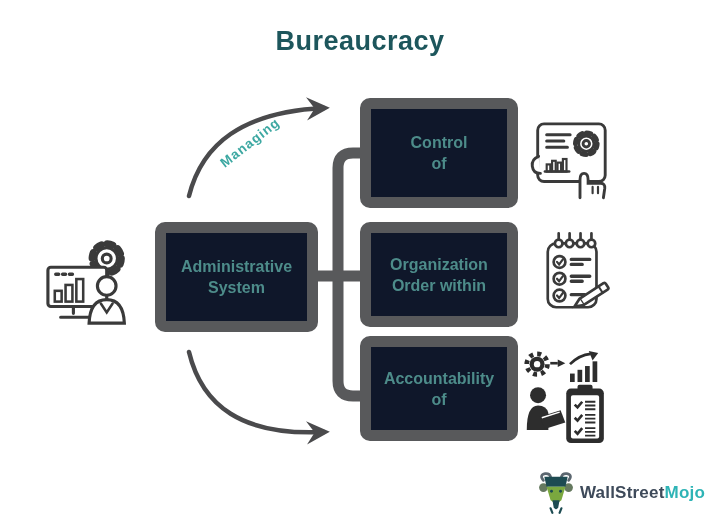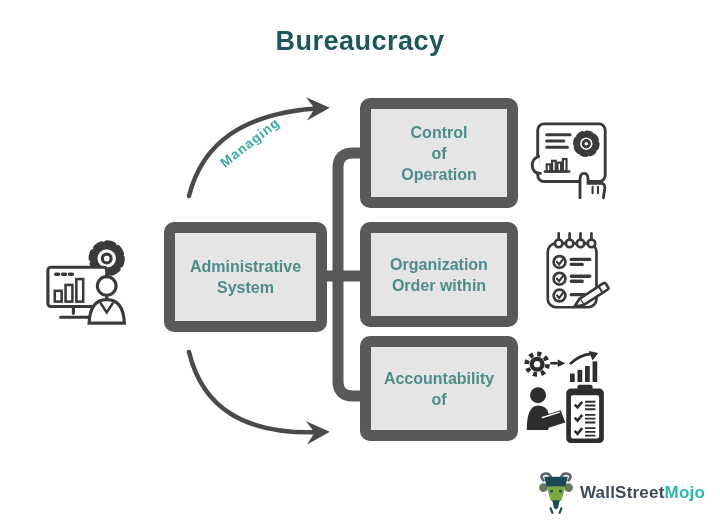--- a/index.html
+++ b/index.html
@@ -10,26 +10,26 @@
   .abs{position:absolute;}
   
   .title{
     left:0;right:0;top:26px;text-align:center;
     font-size:27px;font-weight:bold;color:#1d565c;letter-spacing:.5px;
   }
   
   #connectors{left:0;top:0;z-index:0;}
   
   .node{
-    box-sizing:border-box;background:#e5e5e5;border:11px solid #58595b;
+    box-sizing:border-box;background:#0f172a;border:11px solid #58595b;
     border-radius:10px;z-index:1;display:flex;align-items:center;justify-content:center;
     text-align:center;color:#4d8c8a;font-weight:bold;font-size:16px;line-height:21px;
   }
   .node .ln{display:block;}
-  .admin-box{left:164px;top:222px;width:163px;height:110px;}
+  .admin-box{left:155px;top:222px;width:163px;height:110px;}
   .box-control{left:360px;top:98px;width:158px;height:110px;}
   .box-order{left:360px;top:222px;width:158px;height:105px;}
   .box-account{left:360px;top:336px;width:158px;height:105px;}
   
   .managing{
     left:200px;top:135px;width:100px;text-align:center;
     transform:rotate(-38deg);
     color:#3da8a2;font-weight:bold;font-size:13.5px;letter-spacing:1px;
     z-index:2;
   }
@@ -92,21 +92,20 @@
   <div>
     <span class="ln">Administrative</span>
     <span class="ln">System</span>
   </div>
 </div>
 
 <div class="abs node box-control">
   <div>
     <span class="ln">Control</span>
     <span class="ln">of</span>
-    <span class="ln">Operation</span>
   </div>
 </div>
 
 <div class="abs node box-order">
   <div>
     <span class="ln">Organization</span>
     <span class="ln">Order within</span>
   </div>
 </div>
 

